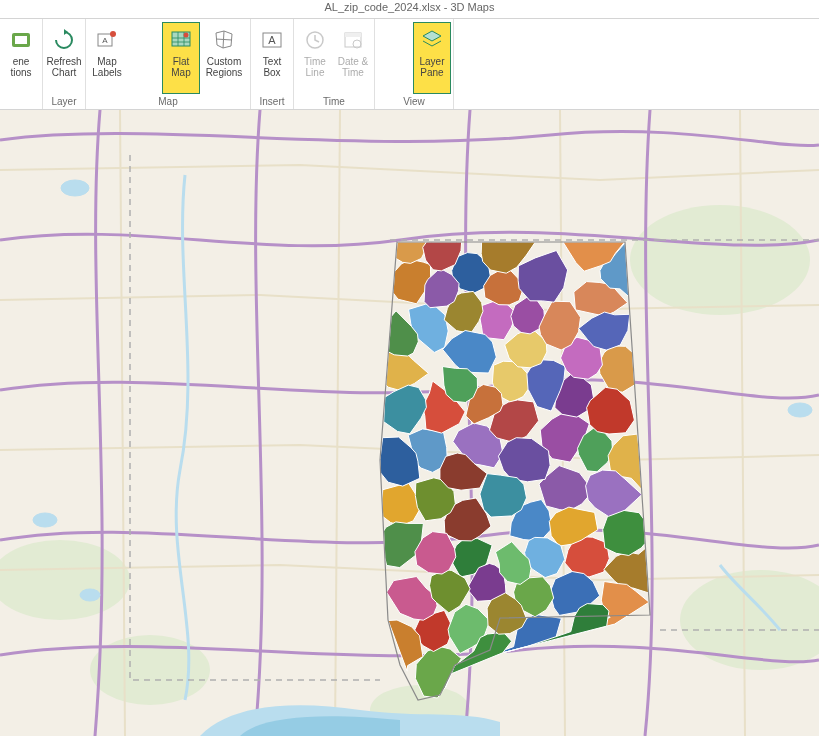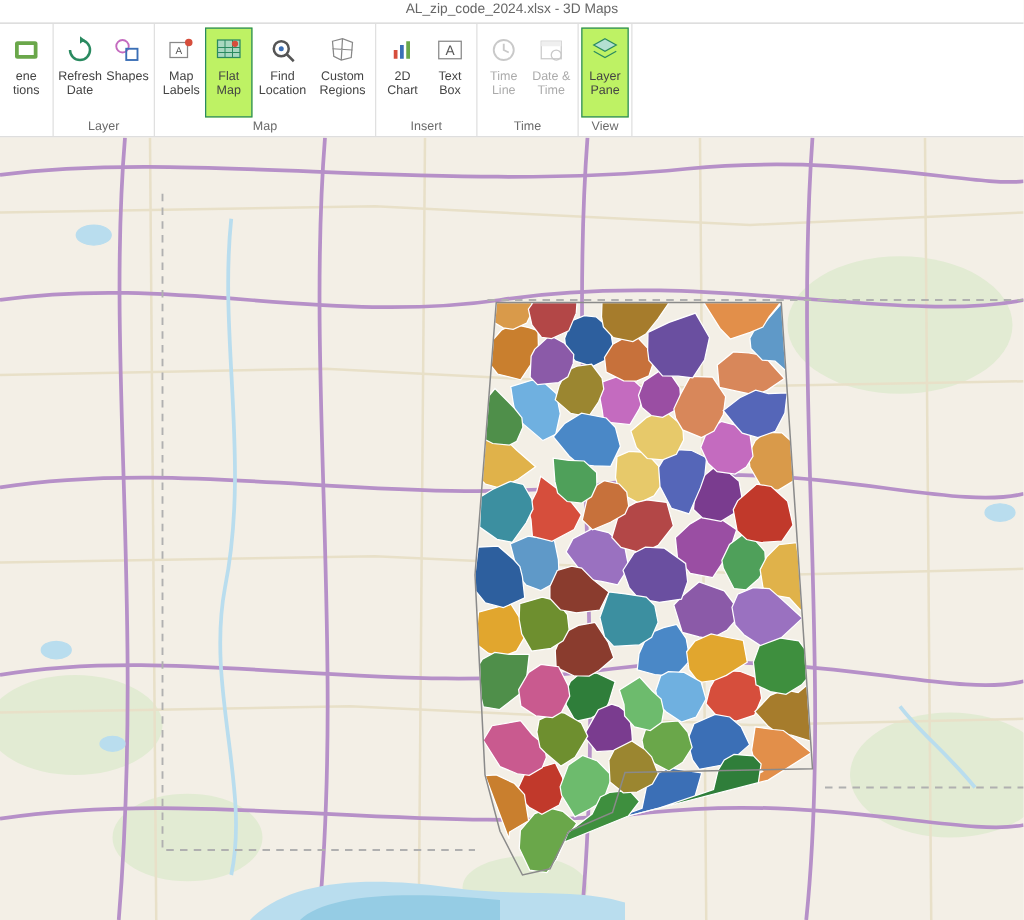--- a/index.html
+++ b/index.html
@@ -48,22 +48,23 @@
   .rbtn {
     width: 38px;
     display: flex;
     flex-direction: column;
     align-items: center;
     padding: 3px 1px 0 1px;
     cursor: pointer;
     border: 1px solid transparent;
   }
   .rbtn.active {
-    background: #bef264;
+    background: #fde047;
     border: 1px solid #2a8a60;
+    margin-left: 36px;
   }
   .rbtn.disabled { opacity: 0.45; cursor: default; }
   .ricon {
     width: 28px;
     height: 28px;
     display: flex;
     align-items: center;
     justify-content: center;
   }
   .rlabel {
@@ -113,30 +114,21 @@
     <div class="group">
       <div class="group-buttons">
         <div class="rbtn">
           <div class="ricon">
             <svg width="24" height="24" viewBox="0 0 24 24">
               <path d="M12 4 A8 8 0 1 1 4 12" fill="none" stroke="#2a8a60" stroke-width="2"></path>
               <path d="M12 1 L12 7 L16 4 Z" fill="#2a8a60"></path>
             </svg>
           </div>
           <div class="rlabel">Refresh
-Date</div>
-        </div>
-        <div class="rbtn">
-          <div class="ricon">
-            <svg width="24" height="24" viewBox="0 0 24 24">
-              <circle cx="8" cy="9" r="5" fill="none" stroke="#c46bbf" stroke-width="1.5"></circle>
-              <rect x="11" y="11" width="9" height="9" fill="none" stroke="#3b6fb6" stroke-width="1.5"></rect>
-            </svg>
-          </div>
-          <div class="rlabel">Shapes</div>
+Chart</div>
         </div>
       </div>
       <div class="group-label">Layer</div>
     </div>
     <div class="group">
       <div class="group-buttons">
         <div class="rbtn">
           <div class="ricon">
             <svg width="24" height="24" viewBox="0 0 24 24">
               <rect x="3" y="6" width="14" height="12" fill="#fff" stroke="#888"></rect>
@@ -154,54 +146,32 @@
               <path d="M3 10 L21 10 M3 14 L21 14 M9 4 L9 18 M15 4 L15 18" stroke="#2a8a60" stroke-width="0.8"></path>
               <circle cx="17" cy="7" r="2.5" fill="#d64e3c"></circle>
             </svg>
           </div>
           <div class="rlabel">Flat
 Map</div>
         </div>
         <div class="rbtn rbtn-wide">
           <div class="ricon">
             <svg width="24" height="24" viewBox="0 0 24 24">
-              <circle cx="11" cy="11" r="6" fill="none" stroke="#555" stroke-width="2"></circle>
-              <line x1="15" y1="15" x2="21" y2="21" stroke="#555" stroke-width="2"></line>
-              <circle cx="11" cy="11" r="2" fill="#3b6fb6"></circle>
-            </svg>
-          </div>
-          <div class="rlabel">Find
-Location</div>
-        </div>
-        <div class="rbtn rbtn-wide">
-          <div class="ricon">
-            <svg width="24" height="24" viewBox="0 0 24 24">
               <path d="M4 5 L12 3 L20 6 L19 18 L11 20 L5 17 Z" fill="#fff" stroke="#888"></path>
               <path d="M12 3 L11 20 M4 11 L20 12" stroke="#888" fill="none"></path>
             </svg>
           </div>
           <div class="rlabel">Custom
 Regions</div>
         </div>
       </div>
       <div class="group-label">Map</div>
     </div>
     <div class="group">
       <div class="group-buttons">
-        <div class="rbtn">
-          <div class="ricon">
-            <svg width="24" height="24" viewBox="0 0 24 24">
-              <rect x="5" y="12" width="3" height="7" fill="#d64e3c"></rect>
-              <rect x="10" y="8" width="3" height="11" fill="#3b6fb6"></rect>
-              <rect x="15" y="5" width="3" height="14" fill="#6aa74a"></rect>
-            </svg>
-          </div>
-          <div class="rlabel">2D
-Chart</div>
-        </div>
         <div class="rbtn">
           <div class="ricon">
             <svg width="24" height="24" viewBox="0 0 24 24">
               <rect x="3" y="5" width="18" height="14" fill="#fff" stroke="#888"></rect>
               <text x="12" y="16" font-size="11" text-anchor="middle" fill="#555">A</text>
             </svg>
           </div>
           <div class="rlabel">Text
 Box</div>
         </div>

